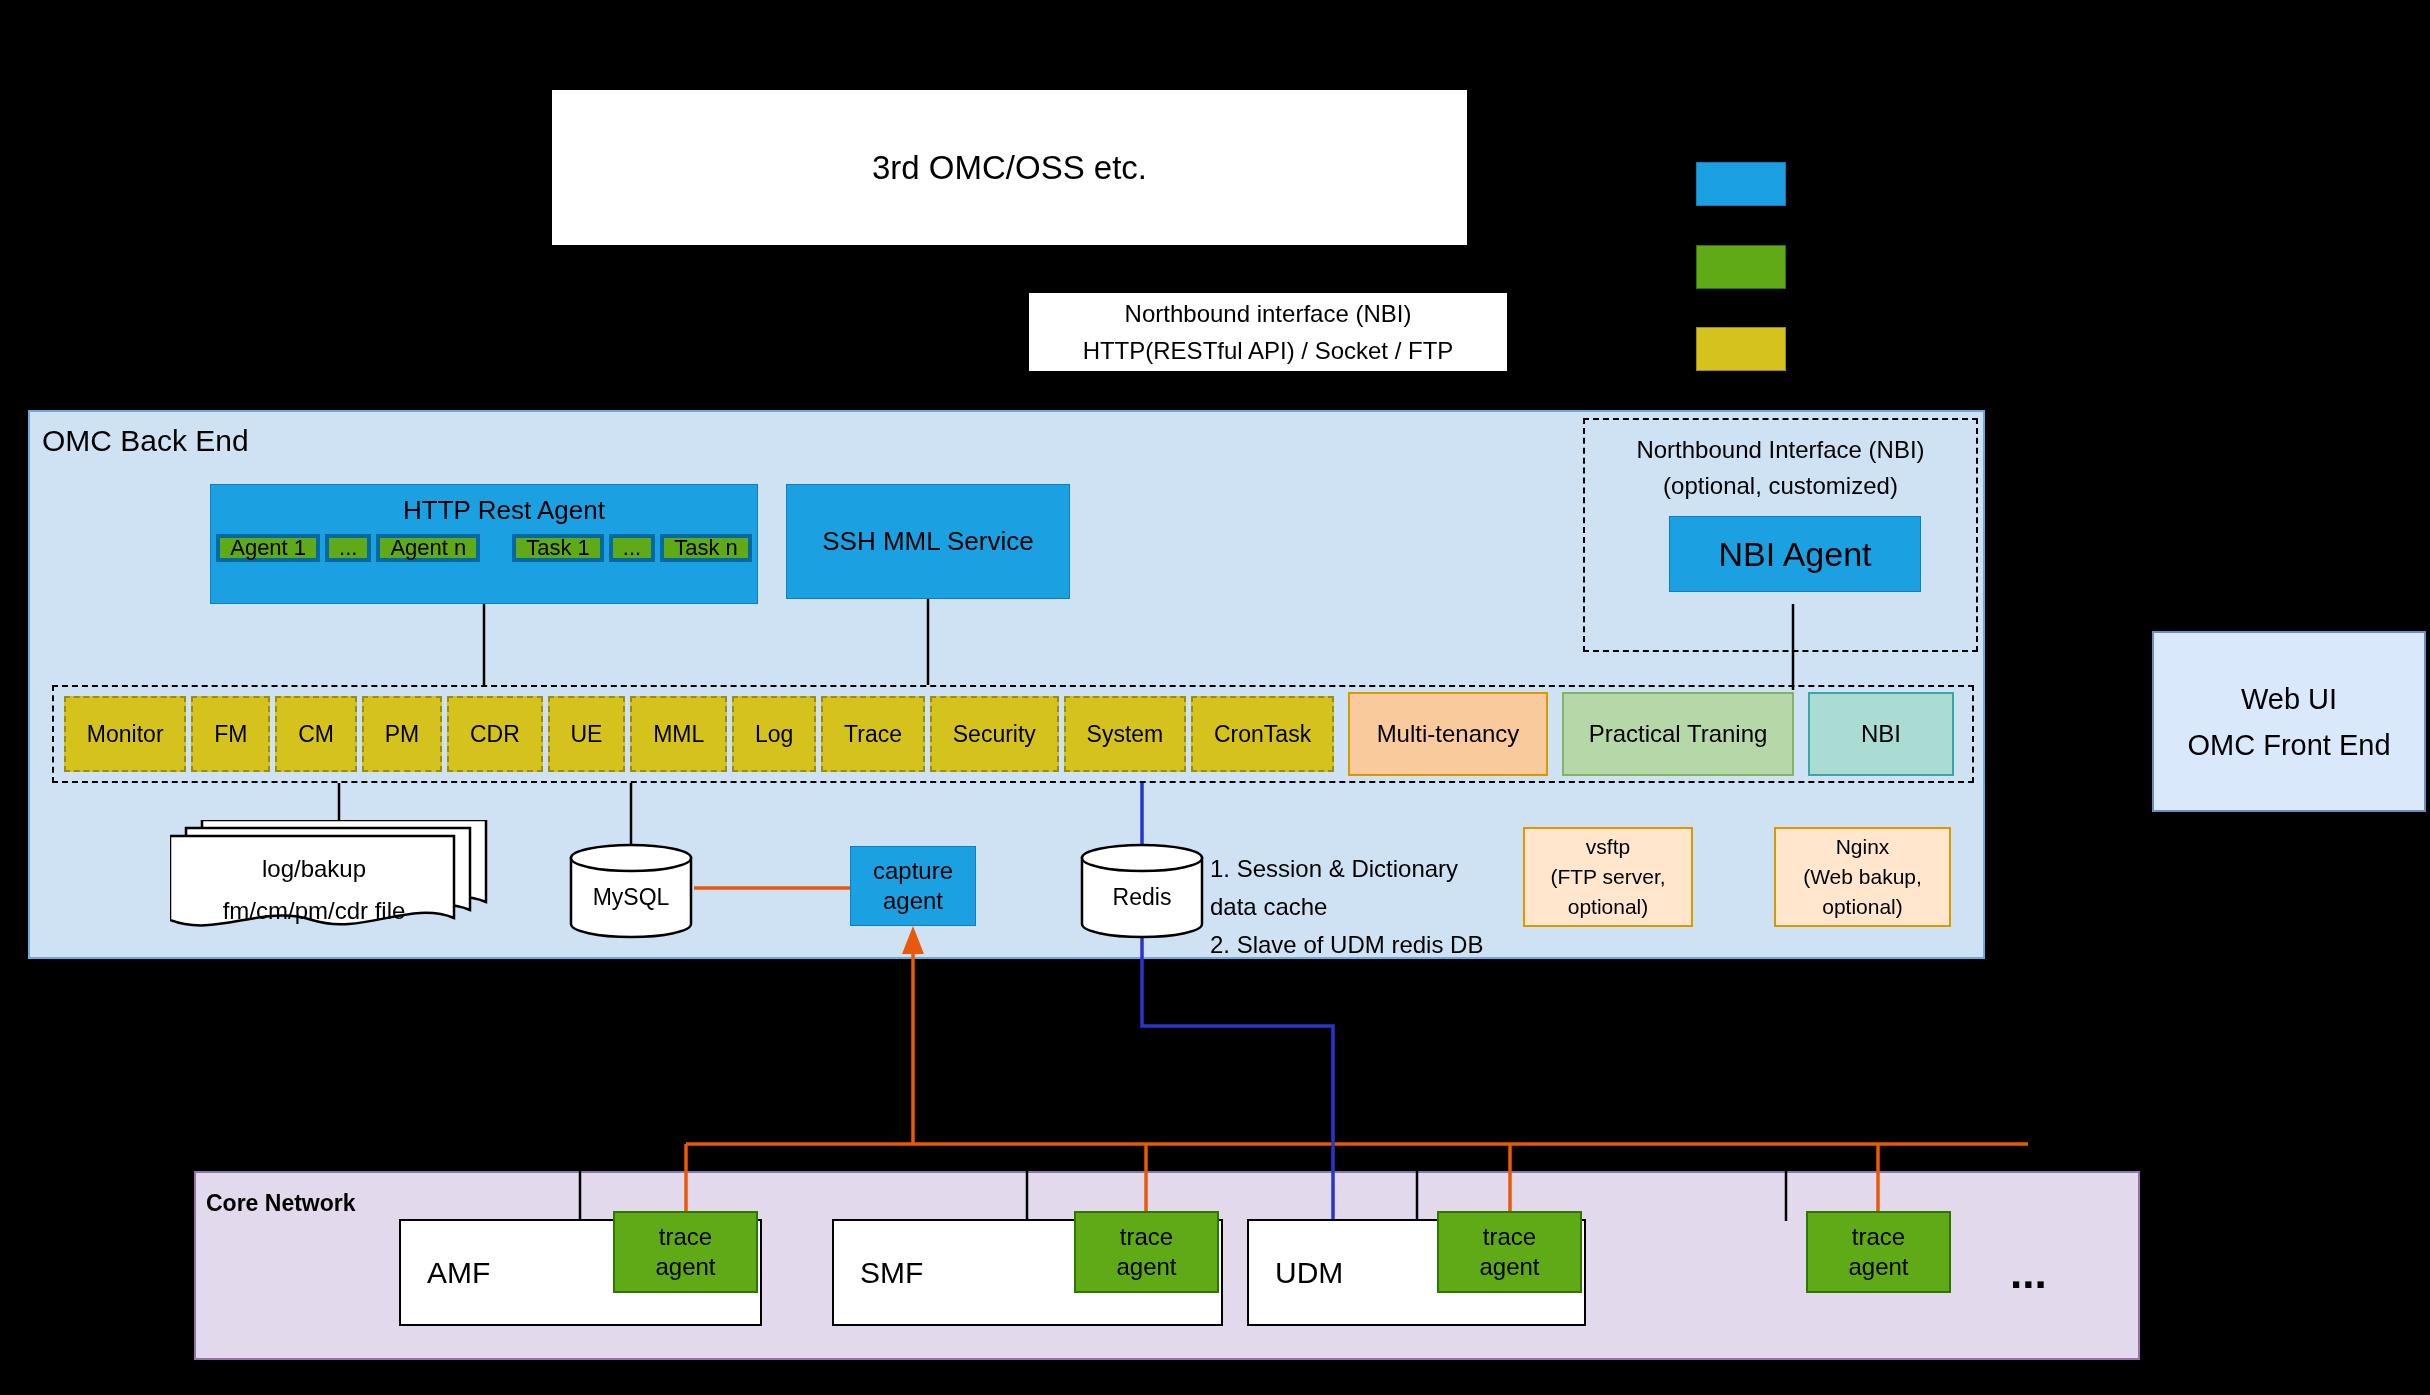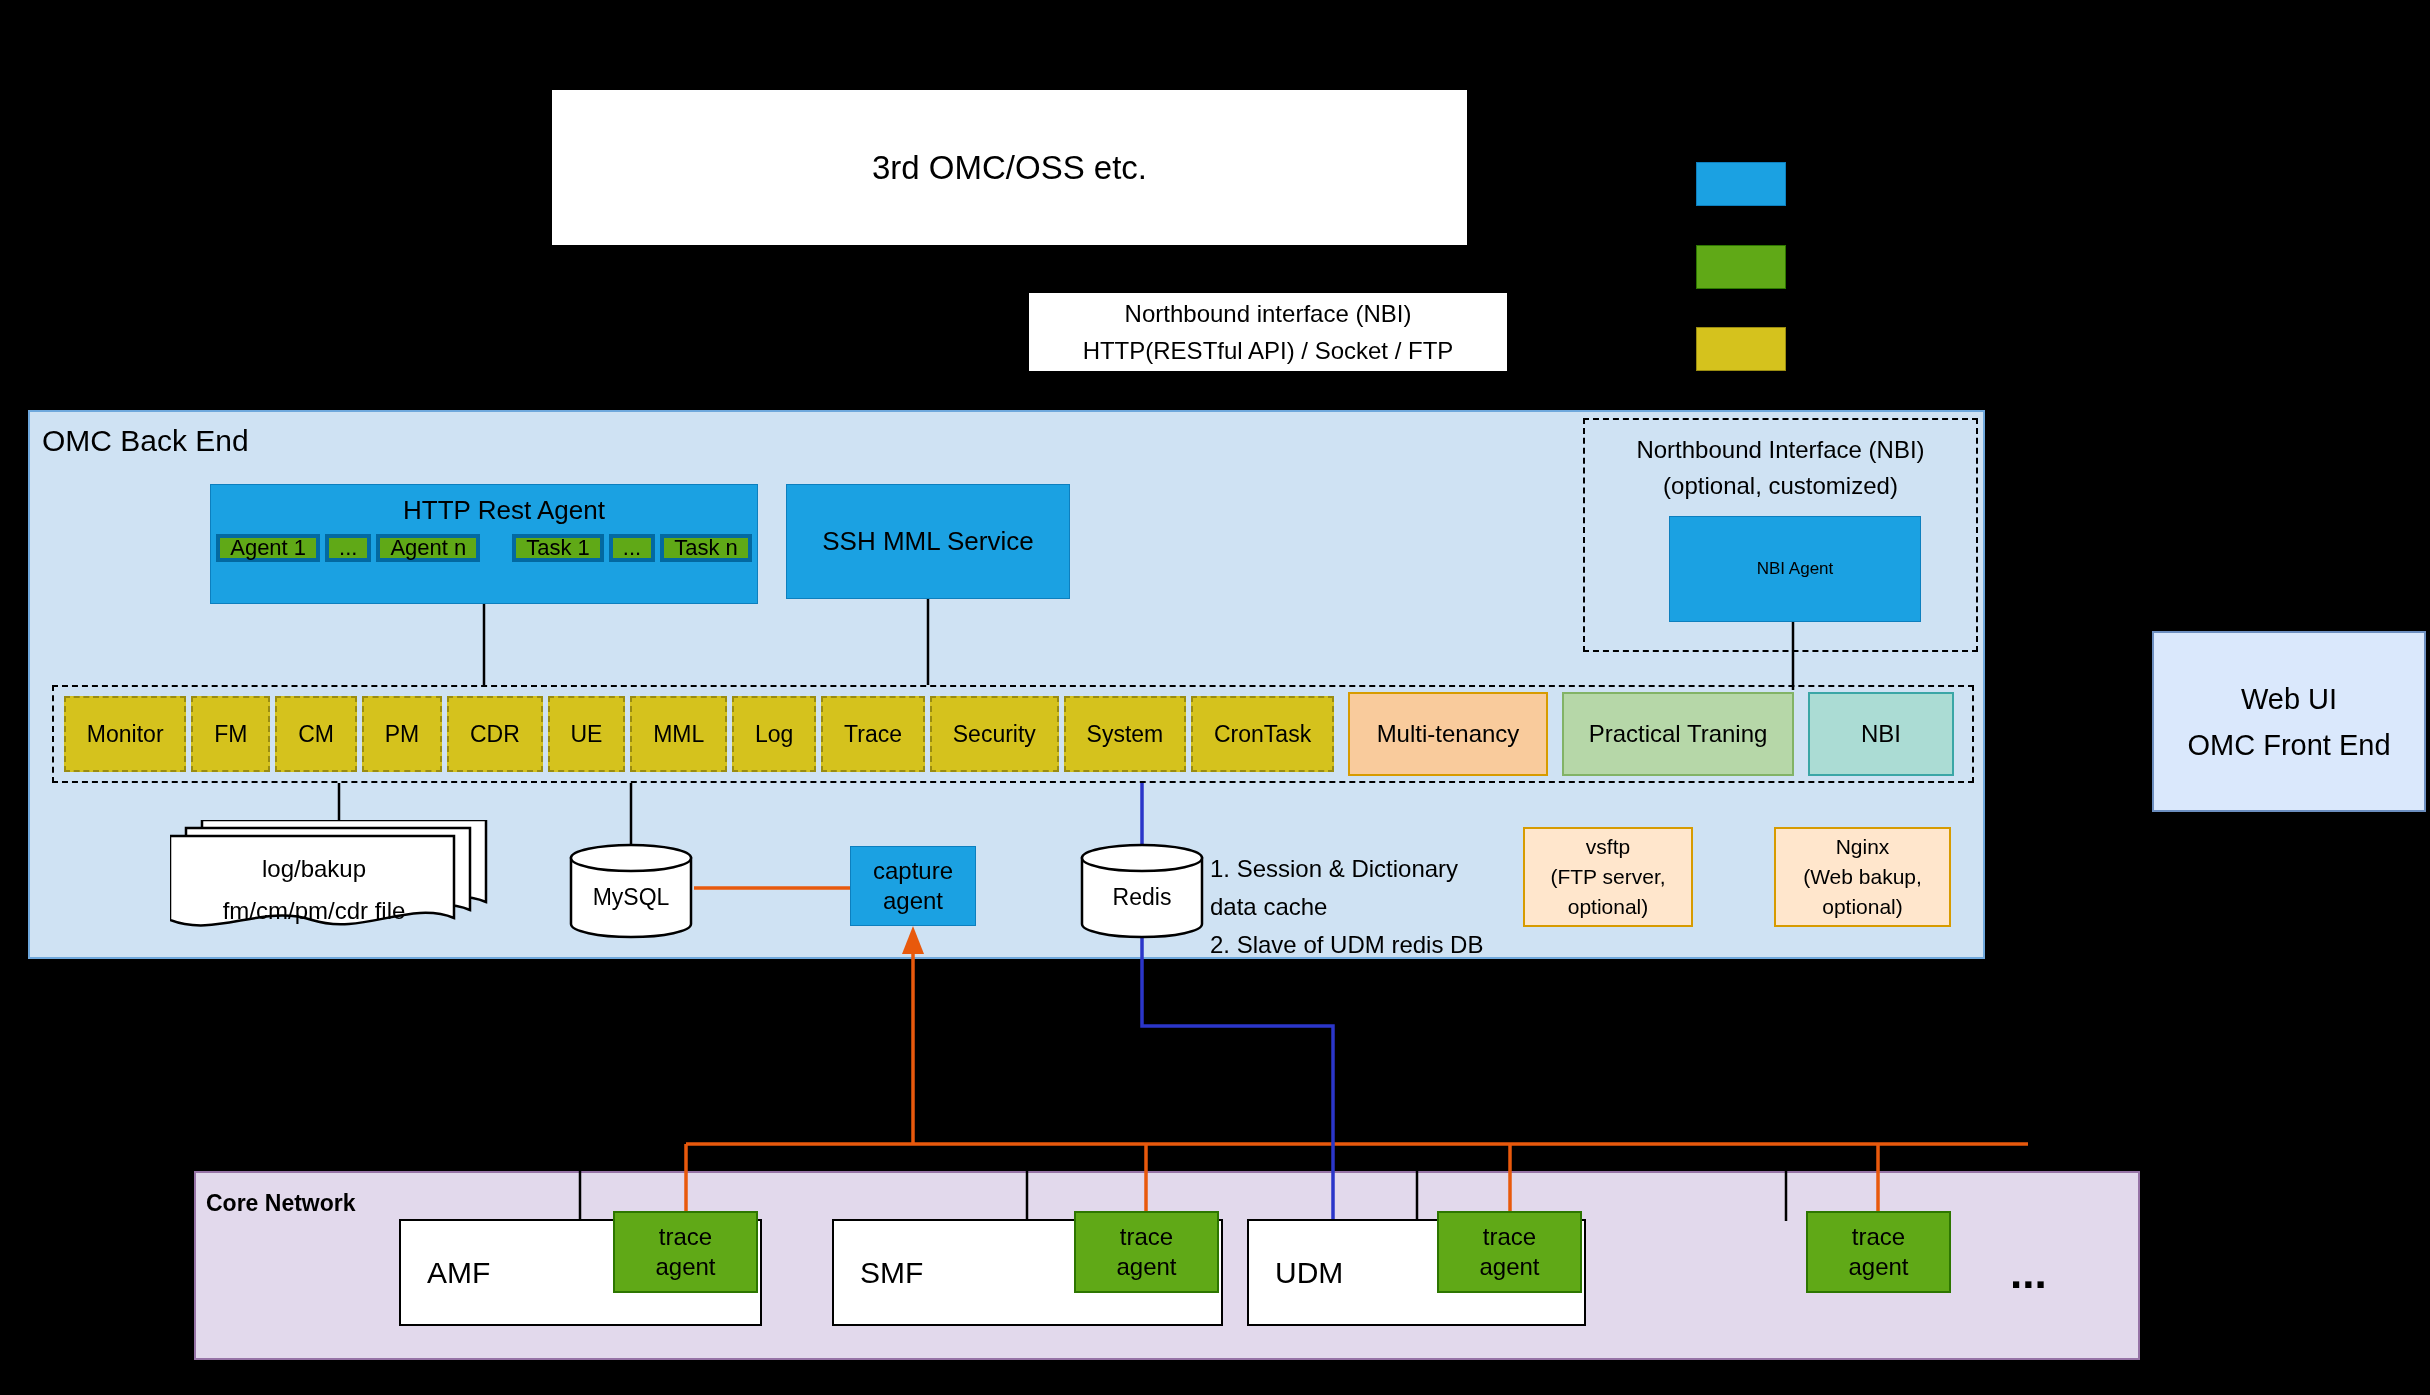--- a/index.html
+++ b/index.html
@@ -24,21 +24,21 @@
   .http-agent { left:210px; top:484px; width:548px; height:120px; }
   .http-agent .ttl { text-align:center; font-size:26px; padding-top:10px;padding-left:40px; }
   .http-agent .row { display:flex; justify-content:center; gap:32px; margin-top:8px; }
   .grp { display:flex; gap:5px; }
   .gbox { background:#60a917; border:4px solid #0369a1; font-size:22px; height:28px; padding:0 10px;
           display:flex; align-items:center; justify-content:center; white-space:nowrap; }
   .ssh-box { left:786px; top:484px; width:284px; height:115px; font-size:26px; }
 
   .nbi-dashed { left:1583px; top:418px; width:395px; height:234px; border:2px dashed #000; }
   .nbi-dashed .txt { text-align:center; font-size:24px; line-height:36px; padding-top:12px; }
-  .nbi-agent { position:absolute; left:84px; top:96px; width:252px; height:106px; font-size:17px; }
+  .nbi-agent { position:absolute; left:84px; top:96px; width:252px; height:76px; font-size:34px; }
 
   .module-row { left:52px; top:685px; width:1922px; height:98px; border:2px dashed #000;
                 display:flex; align-items:center; gap:14px; padding:0 10px; }
   .yellow-strip { display:flex; gap:5px; width:1270px; flex:0 0 auto;border-radius:19px; }
   .ymod { flex:1 1 auto; height:76px; background:#d5c21d; border:2px dashed #9a8c10; font-size:23px;
           display:flex; align-items:center; justify-content:center; white-space:nowrap; padding:0 4px; }
   .xmod { height:84px; font-size:24px; display:flex; align-items:center; justify-content:center; white-space:nowrap; }
   .xmod.mt { width:200px; background:#f9cb9c; border:2px solid #d79b00; }
   .xmod.pt { width:232px; background:#b6d7a8; border:2px solid #82b366; }
   .xmod.nb { width:146px; background:#abdcd4; border:2px solid #3aa6a6; }

